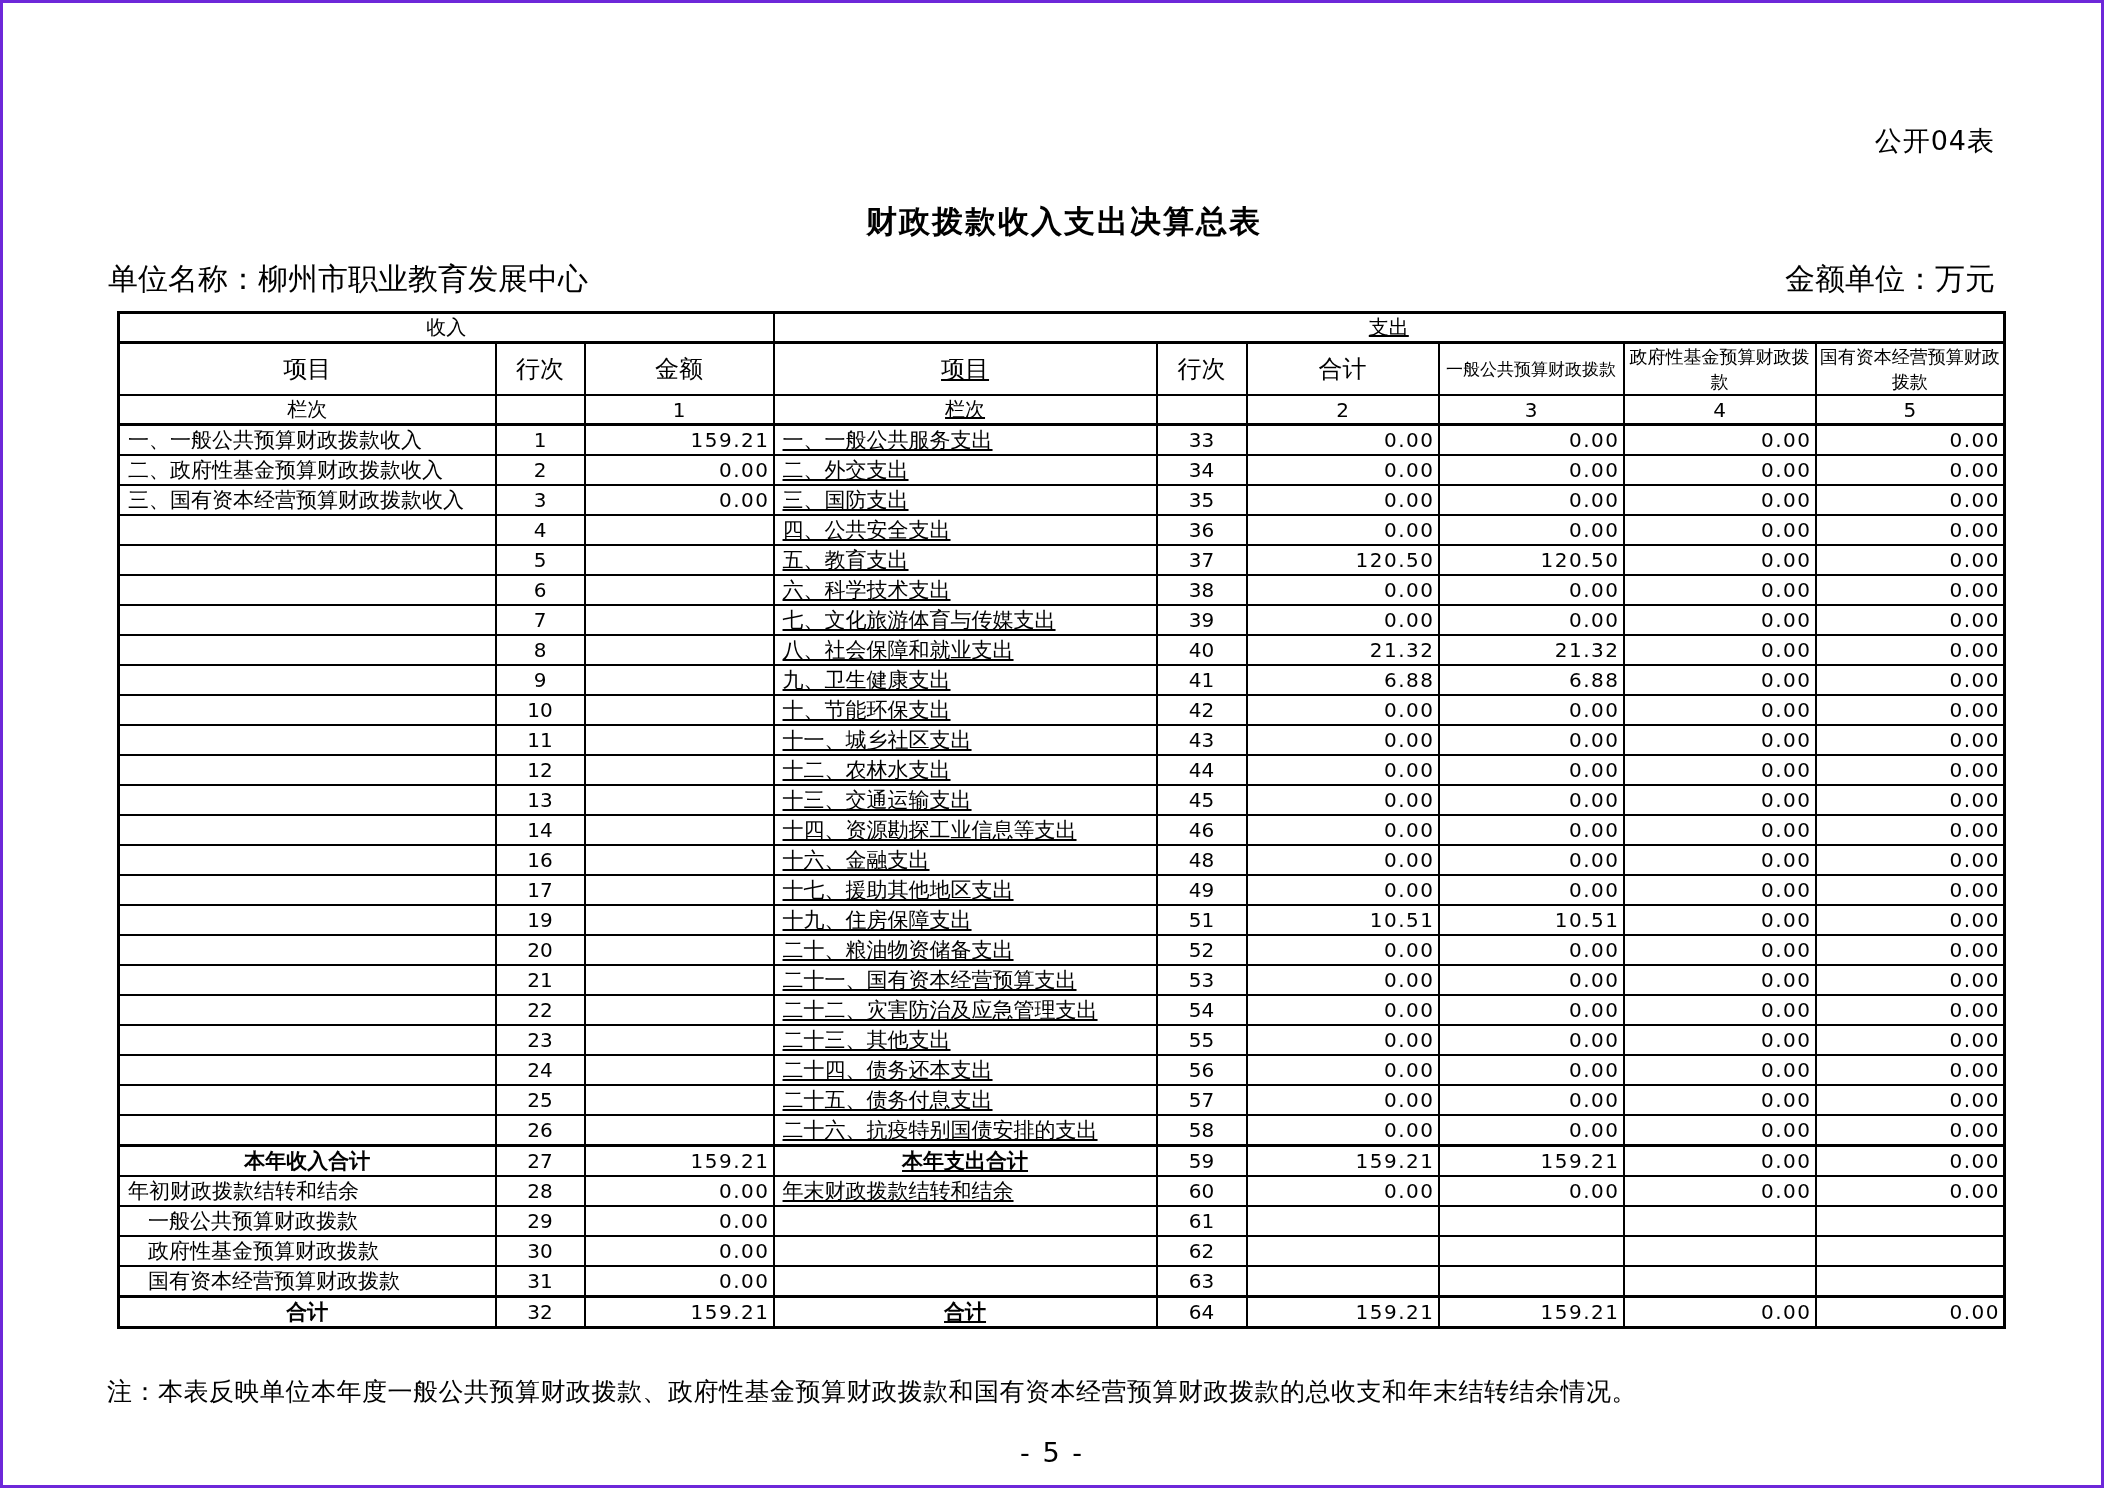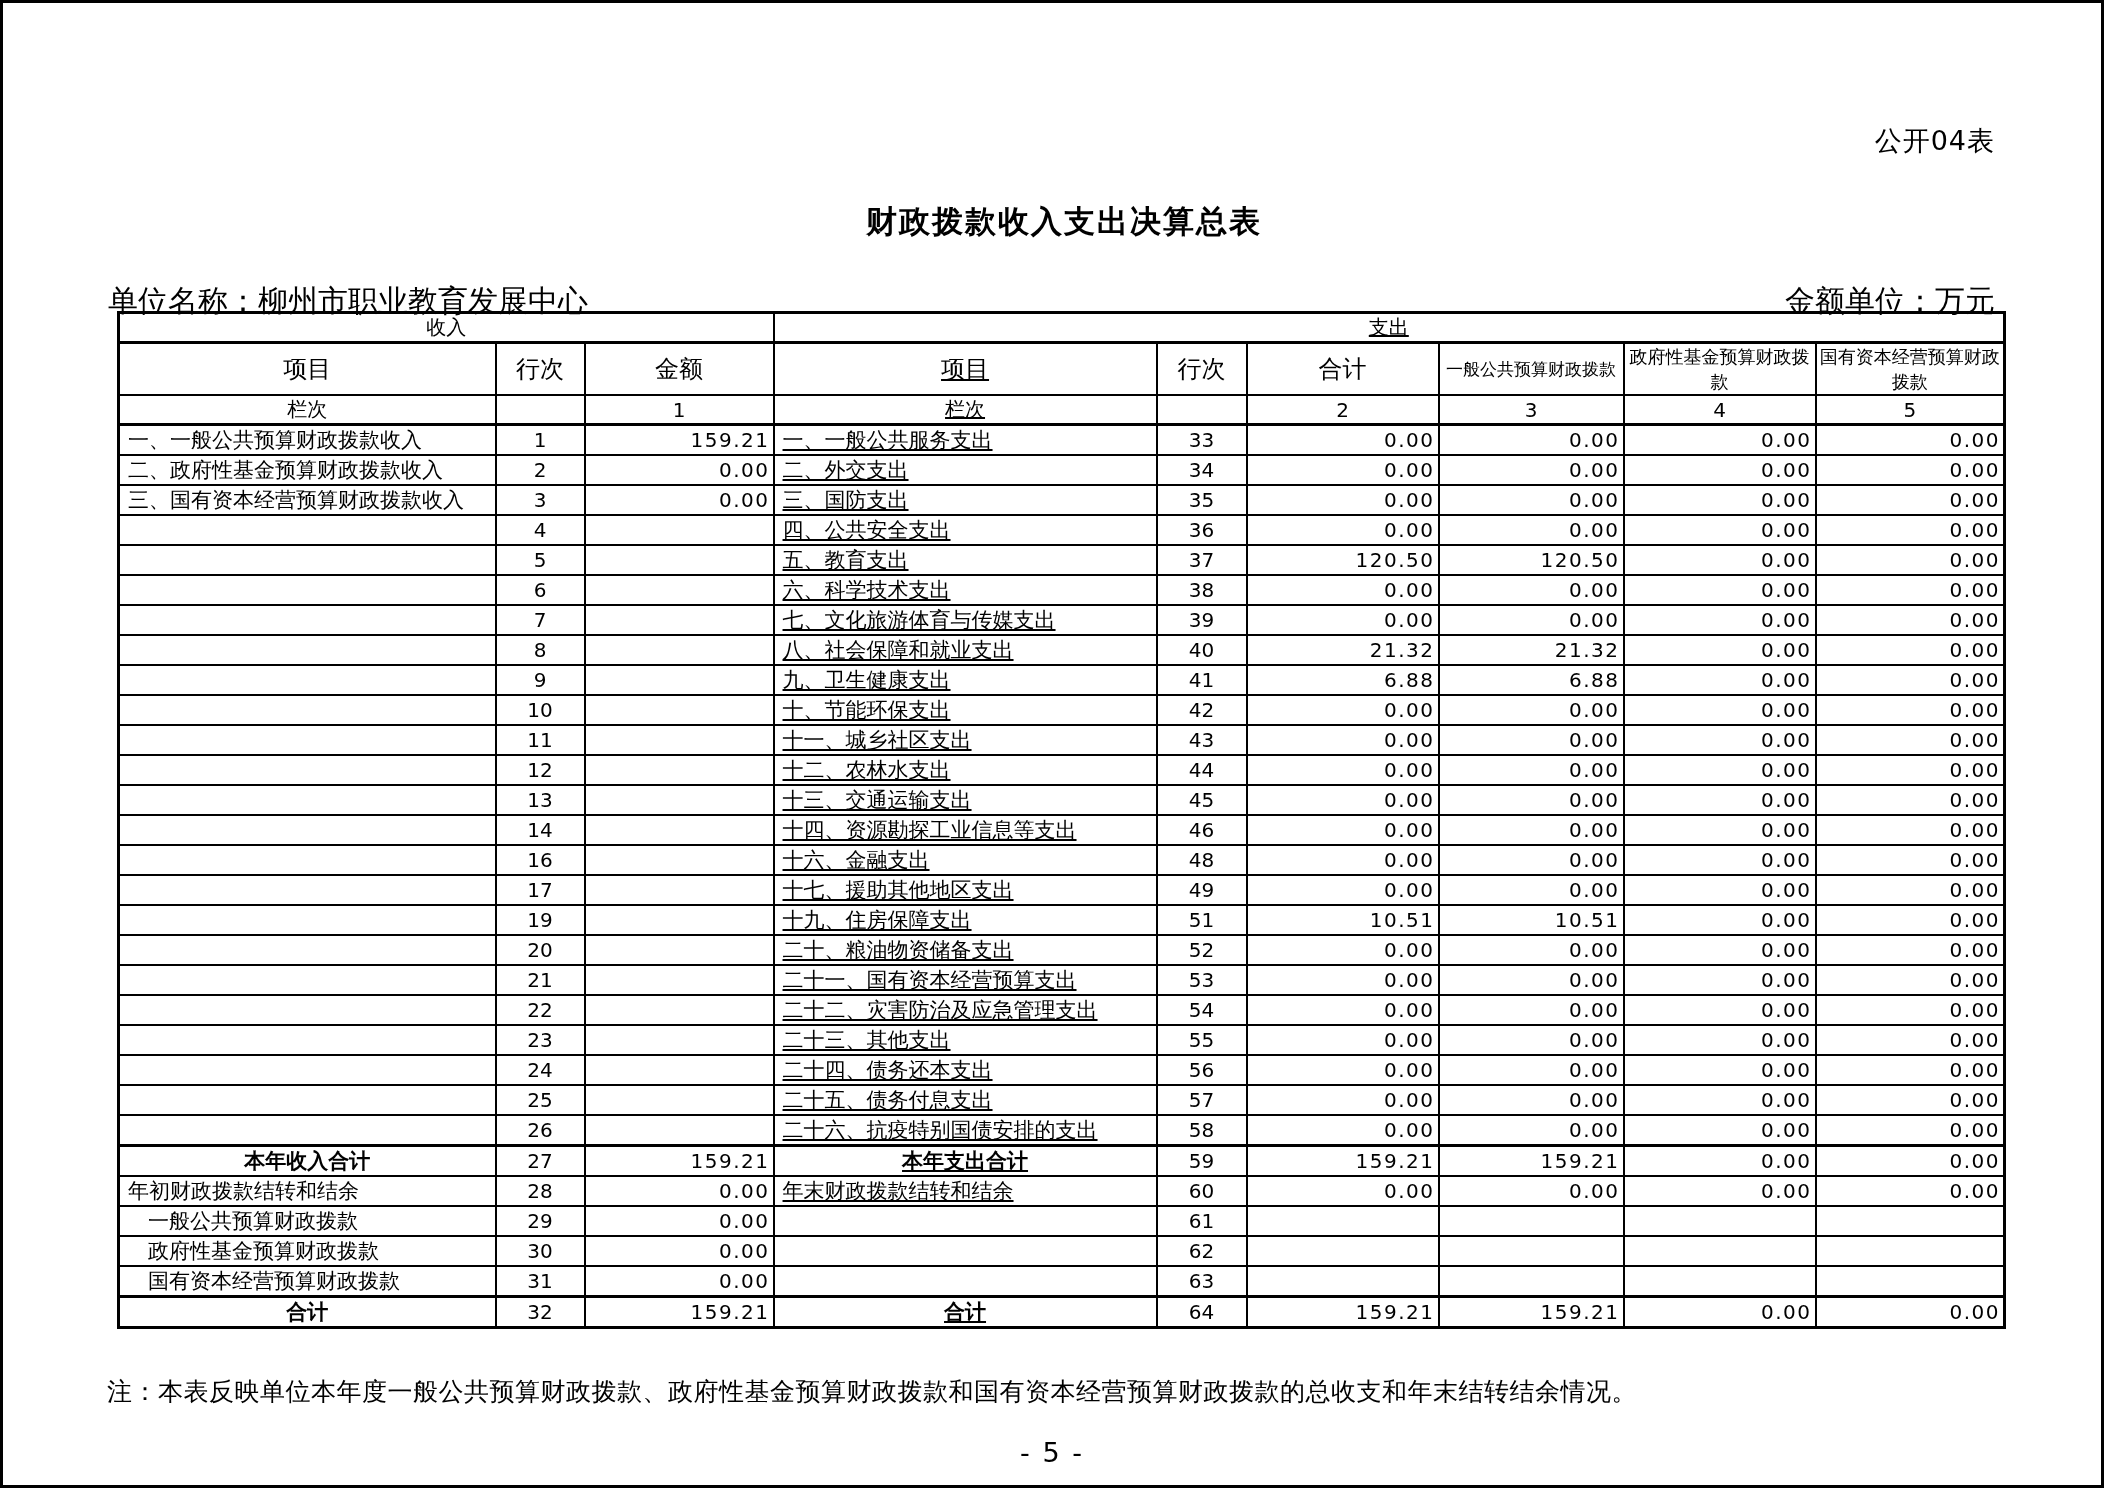--- a/index.html
+++ b/index.html
@@ -1,39 +1,38 @@
 <!DOCTYPE html>
 <html><head>
 <meta charset="utf-8">
 <style>
   html,body{margin:0;padding:0;background:#888;}
   .page{
     position:relative;
     width:2104px;height:1488px;
     background:#ffffff;
-    border:3px solid #000000;
+    border:3px solid #6d28d9;
     box-sizing:border-box;
     font-family:"DejaVu Sans","Liberation Sans",sans-serif;
     color:#000;
     overflow:hidden;
   }
   .form-label{
     position:absolute;top:120px;right:106px;
     font-size:27px;letter-spacing:1px;
   }
   .title{
     position:absolute;top:186px;left:0;width:100%;
     margin:12px;text-align:center;
     font-size:31px;font-weight:bold;letter-spacing:2px;
   }
   .unit-row{
     position:absolute;top:256px;left:105px;right:106px;
     display:flex;justify-content:space-between;align-items:flex-end;
     font-size:30px;
-    margin-top:22px;
   }
   table.main{
     position:absolute;left:114px;top:308px;
     width:1638px;
     border-collapse:collapse;table-layout:fixed;
     border:3px solid #000;
   }
   table.main td{
     border:2px solid #000;
     overflow:hidden;white-space:nowrap;

